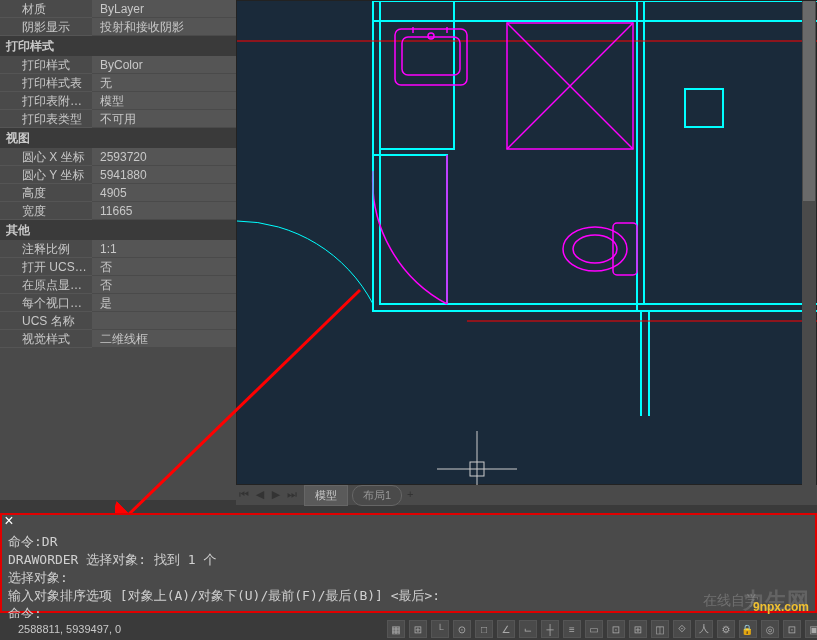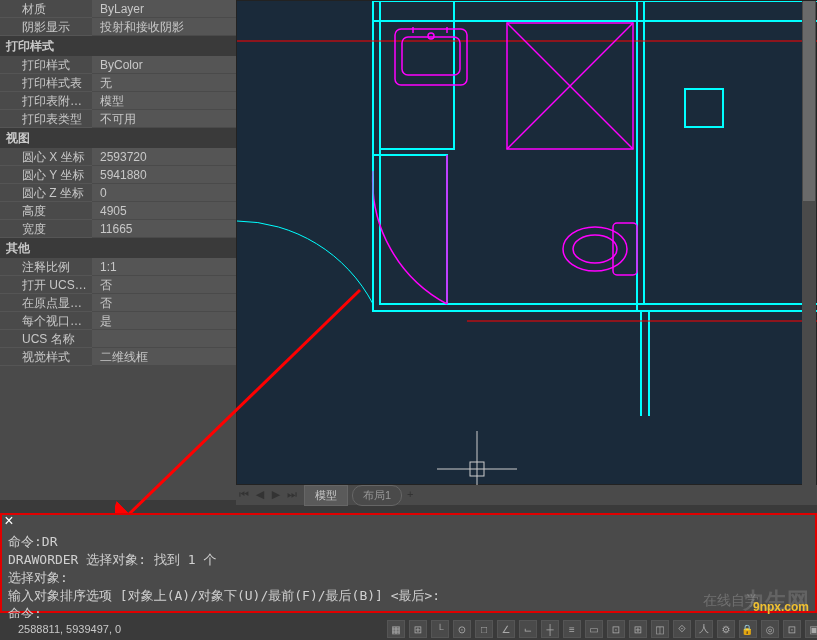--- a/index.html
+++ b/index.html
@@ -212,24 +212,20 @@
     <span>视图</span>
     <span class="chev">▼</span>
   </div>
   <div class="prop-row">
     <div class="prop-label">圆心 X 坐标</div>
     <div class="prop-value">2593720</div>
   </div>
   <div class="prop-row">
     <div class="prop-label">圆心 Y 坐标</div>
     <div class="prop-value">5941880</div>
-  </div>
-  <div class="prop-row">
-    <div class="prop-label">圆心 Z 坐标</div>
-    <div class="prop-value">0</div>
   </div>
   <div class="prop-row">
     <div class="prop-label">高度</div>
     <div class="prop-value">4905</div>
   </div>
   <div class="prop-row">
     <div class="prop-label">宽度</div>
     <div class="prop-value">11665</div>
   </div>
 

